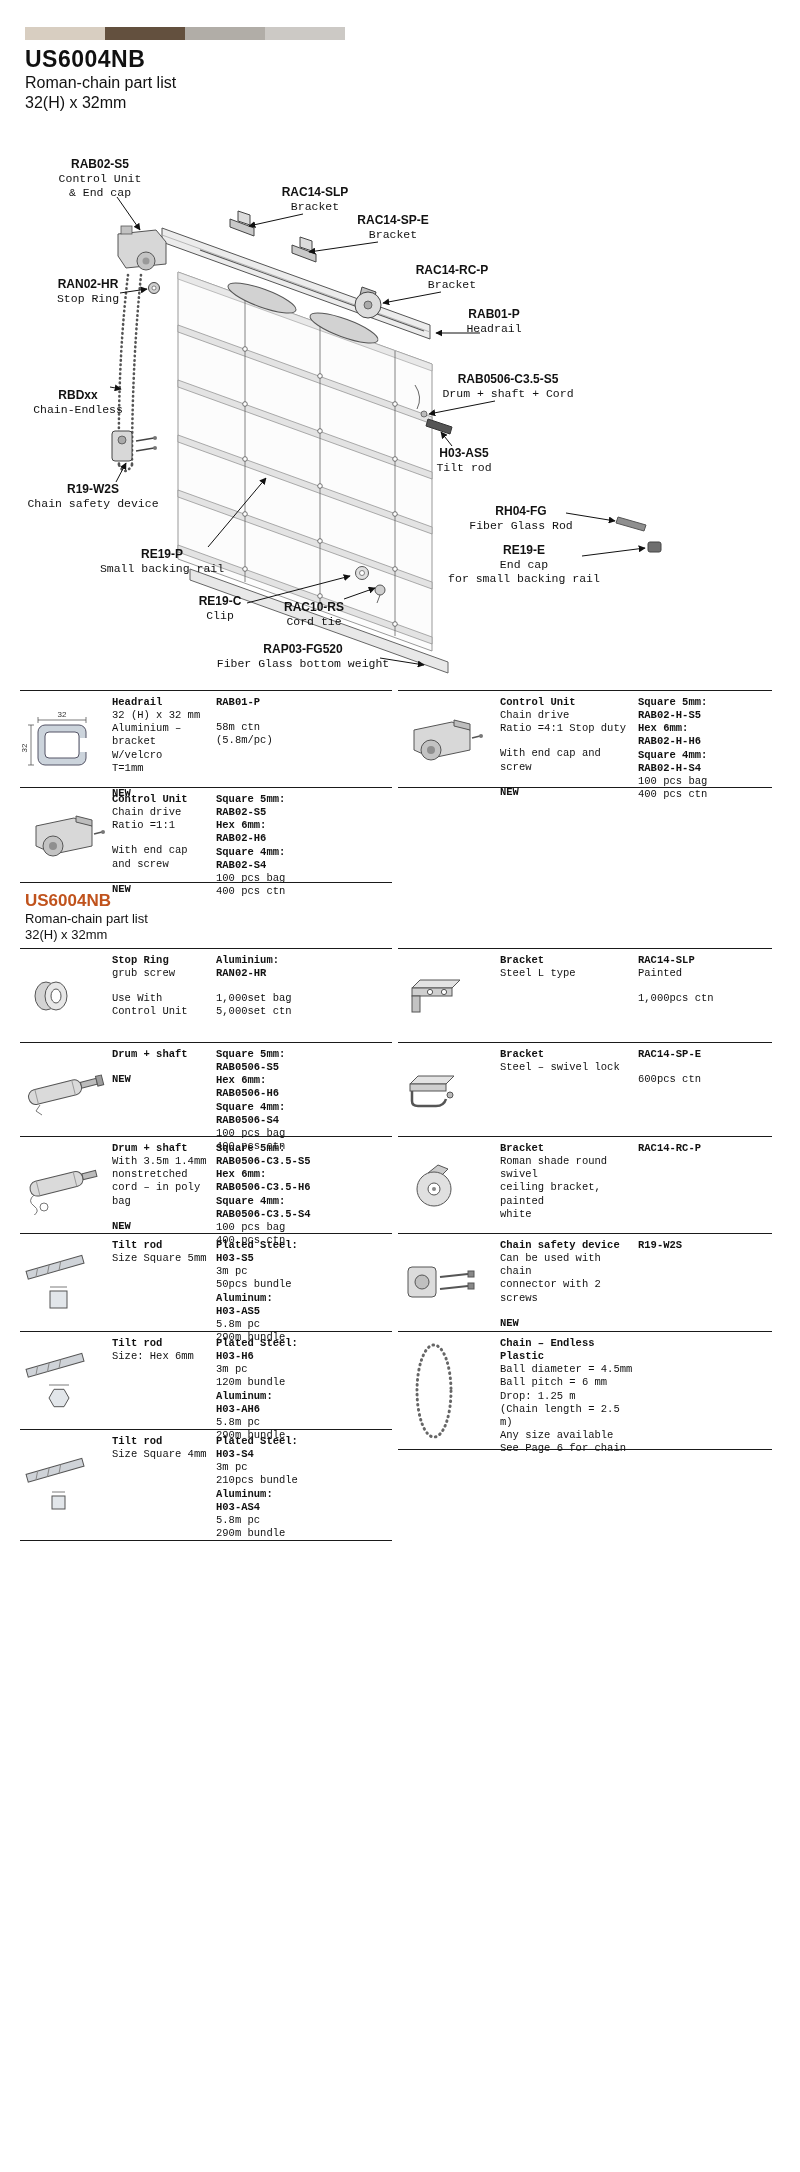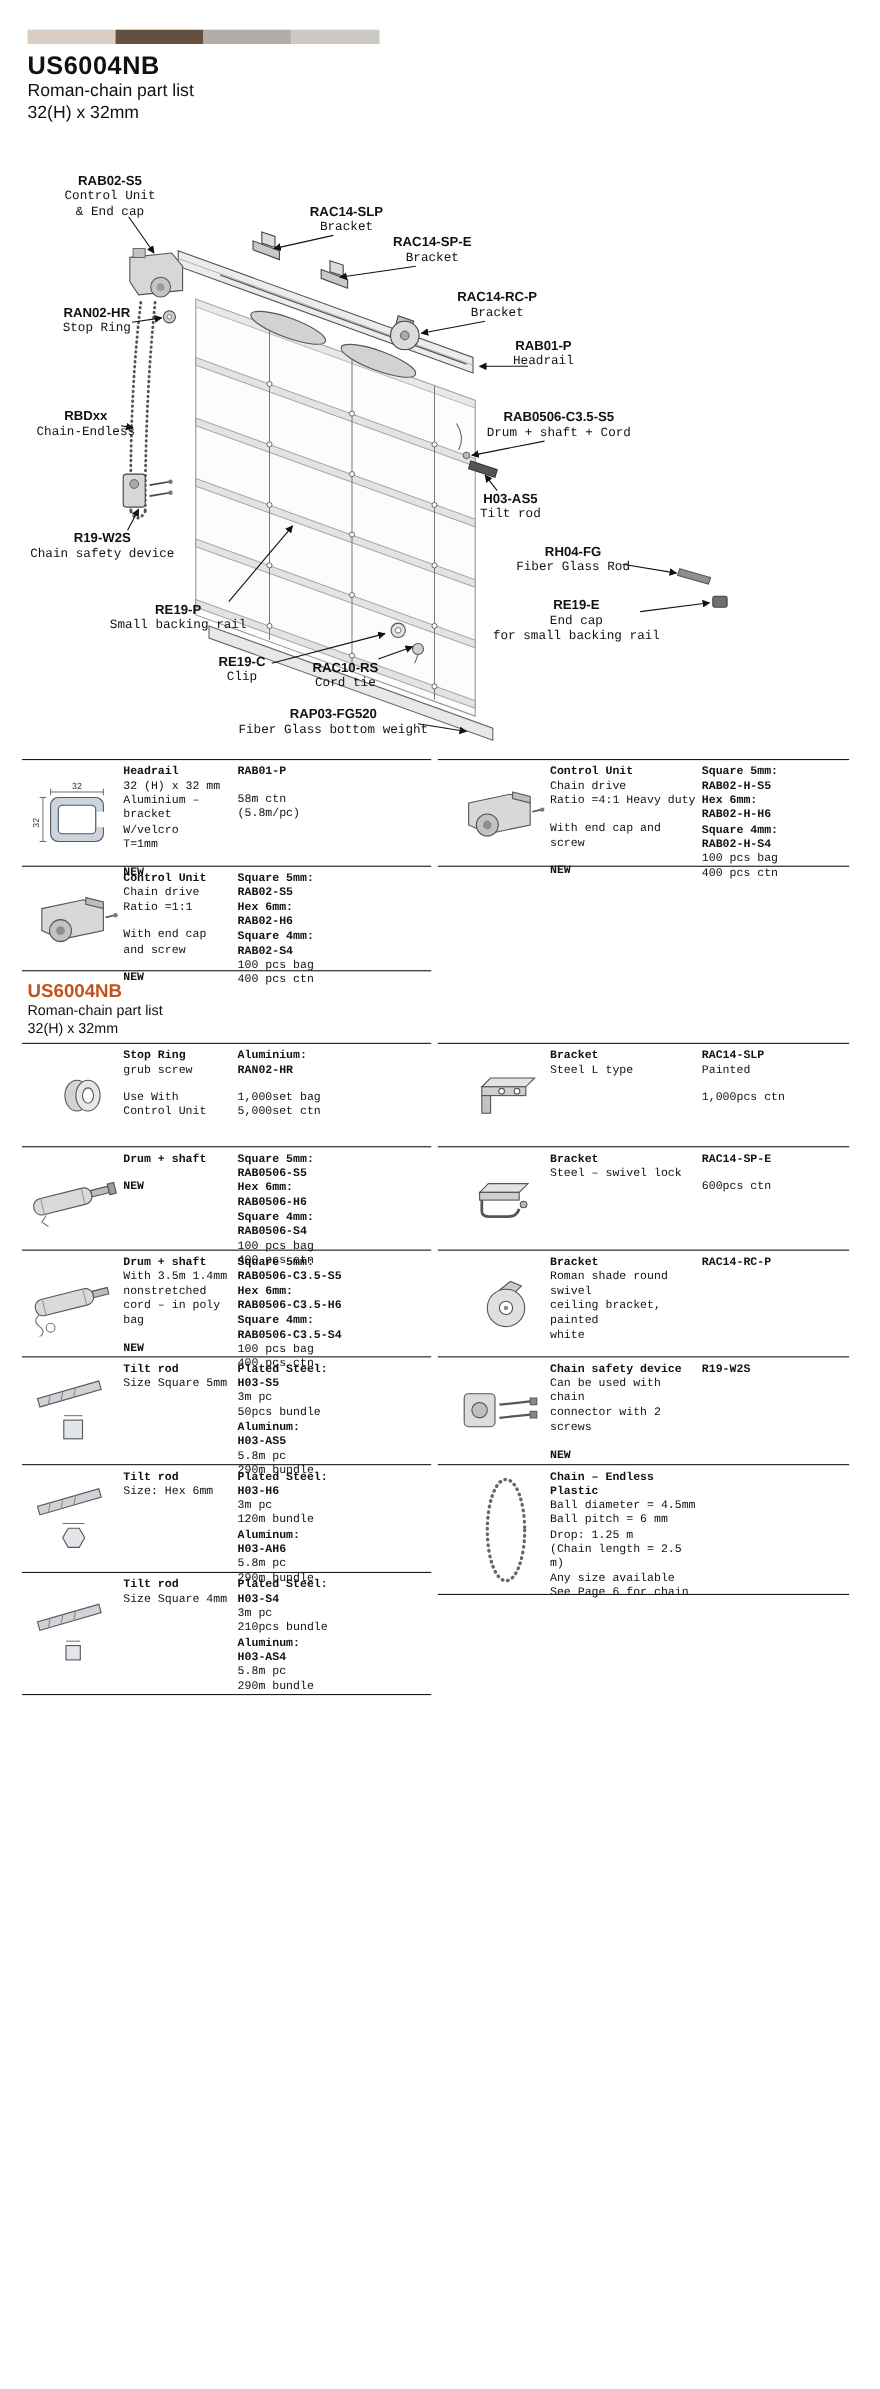--- a/index.html
+++ b/index.html
@@ -19,21 +19,21 @@
   .diagram{position:absolute;left:0;top:135px;width:800px;height:555px;}
   .diagram svg{position:absolute;left:0;top:0;}
   .dlabel{position:absolute;transform:translateX(-50%);text-align:center;
           font-size:11.5px;line-height:1.14;white-space:nowrap;}
   .dcode{font-weight:bold;font-size:12px;}
   .ld{stroke:#111;stroke-width:1;marker-end:url(#arr);}
   
   .tblock{position:absolute;border-bottom:1px solid var(--rule,#1a1a1a);font-size:10.5px;}
   .row{display:flex;border-top:1px solid var(--rule,#1a1a1a);box-sizing:border-box;padding:5px 0 4px;}
   .cell{box-sizing:border-box;padding-right:4px;}
-  .fig{display:flex;align-items:center;justify-content:flex-end;}
+  .fig{display:flex;align-items:center;justify-content:flex-start;}
   .t-left .fig{width:92px;}
   .t-left .desc{width:104px;}
   .t-right .fig{width:102px;}
   .t-right .desc{width:138px;}
   .codes{flex:1;}
   .lines{line-height:1.25;display:flex;flex-direction:column;font-family:Liberation Mono, monospace;}
   .lines .b{font-weight:bold;}
   .lines .gap{margin-top:12px;}
   .dim{font-size:8px;fill:#333;text-anchor:middle;font-family:"Liberation Sans",sans-serif;}
   .dimline{stroke:#444;stroke-width:.7;}
@@ -193,21 +193,21 @@
       <div class="lines">
           <div>Headrail</div>
         </div>
     </div>
     <div class="dlabel" style="left:88px;top:143px">
       <div class="dcode">RAN02-HR</div>
       <div class="lines">
           <div>Stop Ring</div>
         </div>
     </div>
-    <div class="dlabel" style="left:78px;top:237px">
+    <div class="dlabel" style="left:78px;top:254px">
       <div class="dcode">RBDxx</div>
       <div class="lines">
           <div>Chain-Endless</div>
         </div>
     </div>
     <div class="dlabel" style="left:508px;top:238px">
       <div class="dcode">RAB0506-C3.5-S5</div>
       <div class="lines">
           <div>Drum + shaft + Cord</div>
         </div>
@@ -217,21 +217,21 @@
       <div class="lines">
           <div>Tilt rod</div>
         </div>
     </div>
     <div class="dlabel" style="left:93px;top:348px">
       <div class="dcode">R19-W2S</div>
       <div class="lines">
           <div>Chain safety device</div>
         </div>
     </div>
-    <div class="dlabel" style="left:521px;top:360px">
+    <div class="dlabel" style="left:521px;top:370px">
       <div class="dcode">RH04-FG</div>
       <div class="lines">
           <div>Fiber Glass Rod</div>
         </div>
     </div>
     <div class="dlabel" style="left:524px;top:409px">
       <div class="dcode">RE19-E</div>
       <div class="lines">
           <div>End cap</div>
           <div>for small backing rail</div>
@@ -333,21 +333,21 @@
           <circle cx="33" cy="38" r="10" fill="#c3c3c3" stroke="#555"></circle>
           <circle cx="33" cy="38" r="4" fill="#8f8f8f"></circle>
           <polygon points="56,8 72,12 72,18 56,14" fill="#bdbdbd" stroke="#555"></polygon>
           <line x1="74" y1="26" x2="82" y2="24" stroke="#555" stroke-width="1.5"></line>
           <circle cx="83" cy="24" r="2" fill="#777"></circle>
         </svg>
       </div>
       <div class="cell desc lines">
           <div class="b">Control Unit</div>
           <div>Chain drive</div>
-          <div>Ratio =4:1 Heavy duty</div>
+          <div>Ratio =4:1 Stop duty</div>
           <div class="gap">With end cap and screw</div>
           <div class="b gap">NEW</div>
         </div>
       <div class="cell codes lines">
           <div class="b">Square 5mm:</div>
           <div class="b">RAB02-H-S5</div>
           <div class="b">Hex 6mm:</div>
           <div class="b">RAB02-H-H6</div>
           <div class="b">Square 4mm:</div>
           <div class="b">RAB02-H-S4</div>

